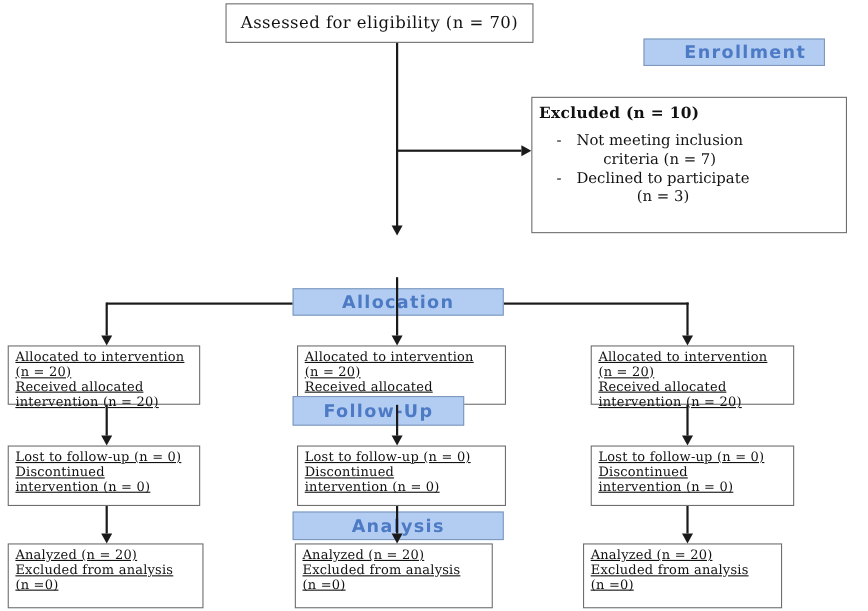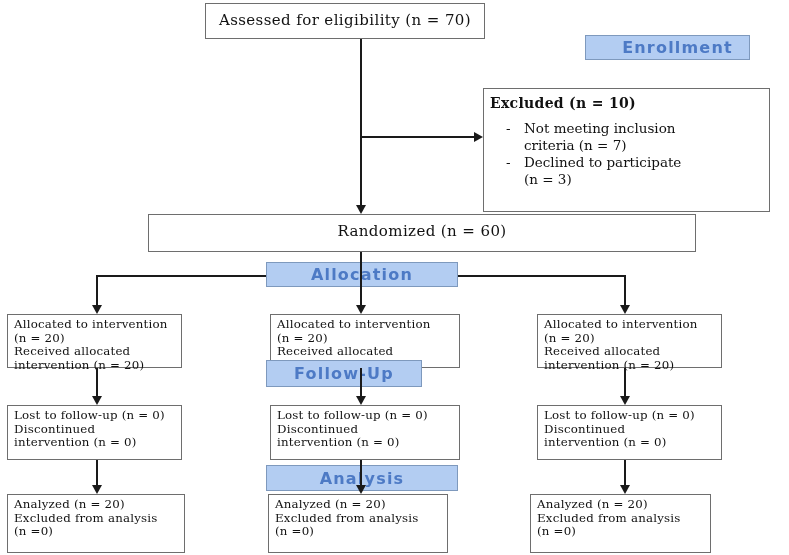--- a/index.html
+++ b/index.html
@@ -12,21 +12,21 @@
     font-family:"DejaVu Serif","Liberation Serif",serif; color:#111;
     overflow:hidden;
   }
   .fbox{
     position:absolute; background:#ffffff; border:1px solid var(--box-border);
     box-sizing:border-box; z-index:1;
   }
   .fbox .txt{ white-space:pre-line; display:block; }
   .center-txt{ display:flex; justify-content:center; align-items:flex-start; text-align:center; }
   .big{ font-size:15px; letter-spacing:.4px; padding-top:7px; }
-  .small{ font-size:11.8px; line-height:1.16; letter-spacing:.2px; padding:3px 5px 0 6px; }
+  .small{ font-size:11.8px; line-height:1.16; letter-spacing:.2px; padding:3px 5px 0 6px;text-decoration:underline; }
   .stage{
     position:absolute; background:var(--label-fill); border:1px solid var(--label-border);
     box-sizing:border-box; z-index:2; display:flex; align-items:center; justify-content:center;
     font-family:"DejaVu Sans","Liberation Sans",sans-serif; font-weight:700;
     color:var(--label-text); font-size:16px; letter-spacing:1.2px;
   }
   .vline{ position:absolute; width:2px; background:var(--line); z-index:3; }
   .hline{ position:absolute; height:2px; background:var(--line); z-index:0; }
   .arrow-down{
     position:absolute; width:0; height:0; z-index:3;
@@ -37,21 +37,21 @@
     position:absolute; width:0; height:0; z-index:3;
     border-top:5px solid transparent; border-bottom:5px solid transparent;
     border-left:9px solid var(--line);
   }
   
   #excluded{ padding:6px 6px 0 6px; font-size:13.5px; }
   #excluded .ex-title{ font-weight:700; font-size:14px; letter-spacing:.3px; }
   #excluded .ex-list{ margin-top:9px; }
   #excluded .ex-item{ display:flex; line-height:1.25; }
   #excluded .dash{ width:18px; margin-left:16px; flex:none; }
-  #excluded .ex-text{ white-space:pre-line; }
+  #excluded .ex-text{ white-space:pre-line;text-align:center; }
 </style>
 </head>
 <body>
 
 <div id="canvas">
 
   <div class="fbox center-txt big" style="left:205px;top:3px;width:280px;height:36px;">
     <span class="txt">Assessed for eligibility (n = 70)</span>
   </div>
 
@@ -68,23 +68,20 @@
 criteria (n = 7)</span>
       </div>
       <div class="ex-item">
         <span class="dash">-</span>
         <span class="ex-text">Declined to participate
 (n = 3)</span>
       </div>
     </div>
   </div>
 
-  <div class="fbox center-txt big" style="left:148px;top:214px;width:548px;height:38px;">
-    <span class="txt">Randomized (n = 60)</span>
-  </div>
 
   <div class="stage" style="left:266px;top:262px;width:192px;height:25px;justify-content:center;">
     <span>Allocation</span>
   </div>
   <div class="stage" style="left:266px;top:360px;width:156px;height:27px;">
     <span>Follow-Up</span>
   </div>
   <div class="stage" style="left:266px;top:465px;width:192px;height:26px;">
     <span>Analysis</span>
   </div>

